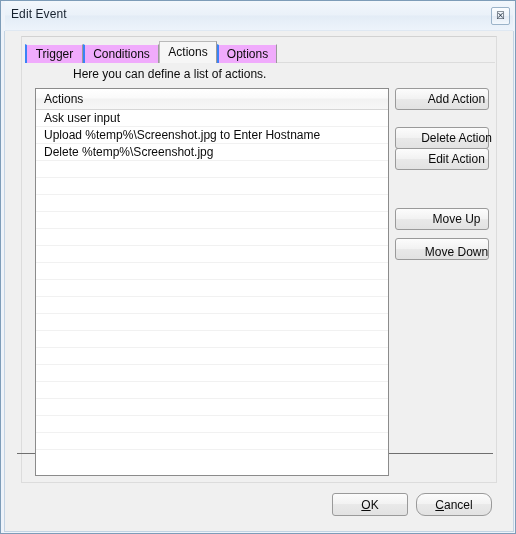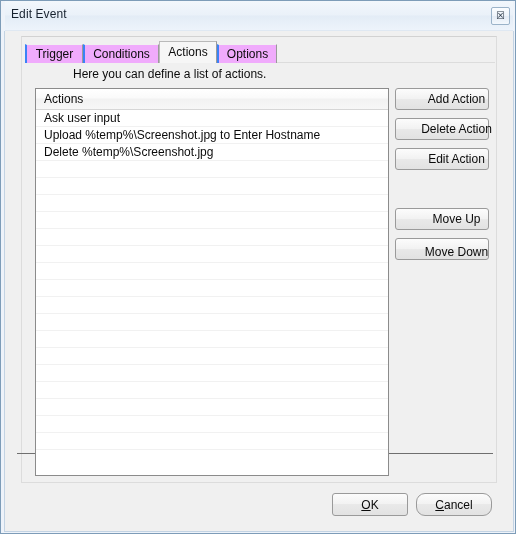--- a/index.html
+++ b/index.html
@@ -306,21 +306,21 @@
         <div class="lv-row"></div>
         <div class="lv-row"></div>
         <div class="lv-row"></div>
         <div class="lv-row"></div>
       </div>
   </div>
 
   <div class="btn btn-side" style="top:87px;">
     <span>Add Action</span>
   </div>
-  <div class="btn btn-side" style="top:117px;">
+  <div class="btn btn-side" style="top:126px;">
     <span>Delete Action</span>
   </div>
   <div class="btn btn-side" style="top:147px;">
     <span>Edit Action</span>
   </div>
   <div class="btn btn-side" style="top:207px;">
     <span>Move Up</span>
   </div>
   <div class="btn btn-side" style="top:237px;align-items:flex-end;">
     <span>Move Down</span>

